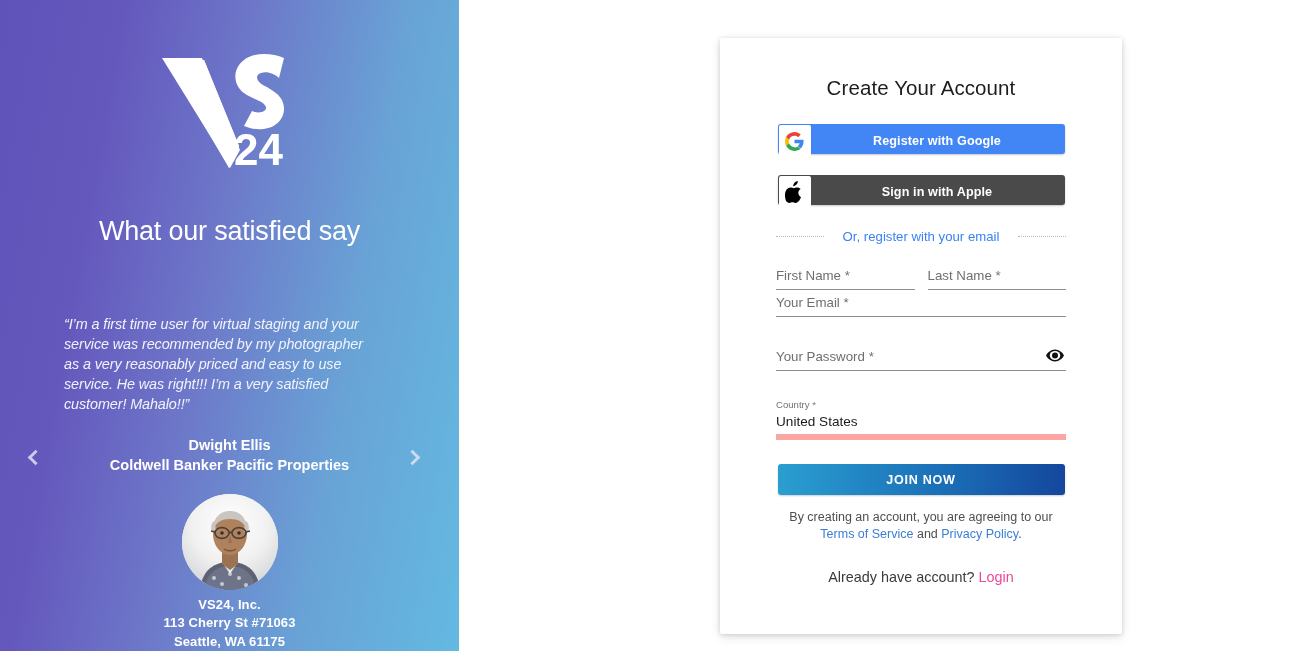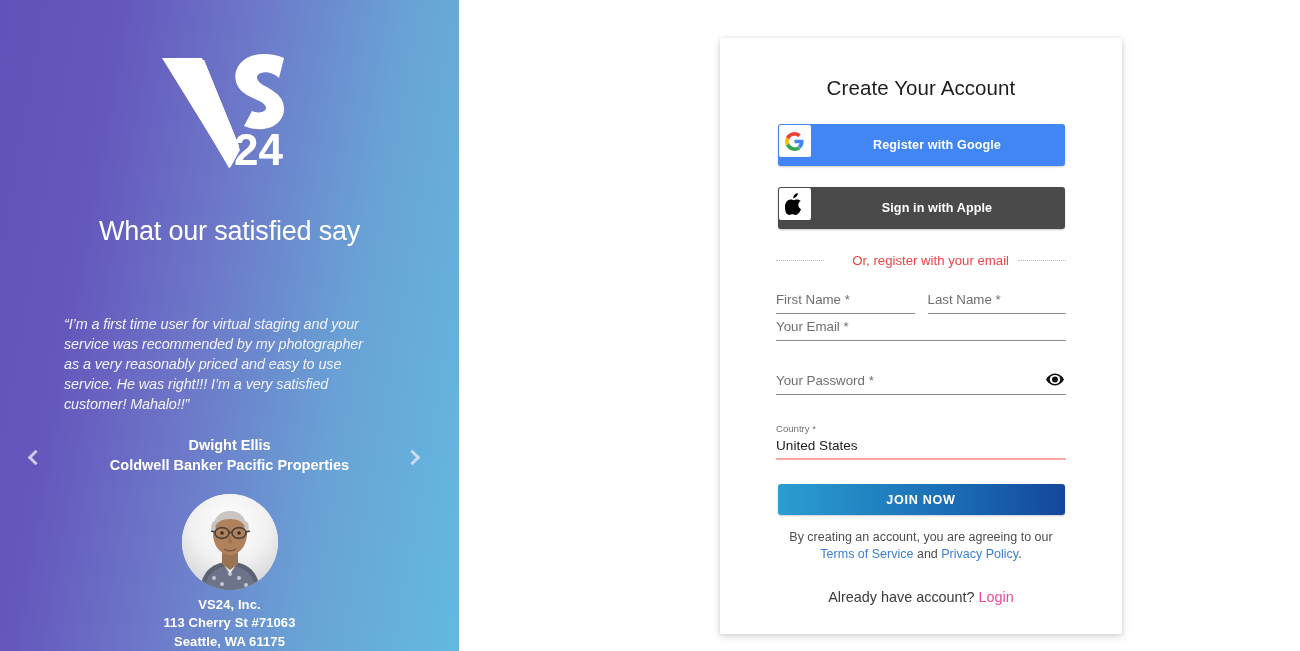--- a/index.html
+++ b/index.html
@@ -156,21 +156,21 @@
     font-weight: 400;
     color: #1d1d1f;
     letter-spacing: 0.1px;
   }
 
   
   .social-btn {
     position: relative;
     display: block;
     width: 287px;
-    height: 42px;
+    height: 30px;
     margin: 12px auto;
     border: none;
     border-radius: 3px;
     cursor: pointer;
     font-family: "Liberation Sans", sans-serif;
     font-size: 12.6px;
     font-weight: 700;
     color: #ffffff;
     letter-spacing: 0.1px;
     box-shadow: 0 1px 2px rgba(0,0,0,0.22);
@@ -202,23 +202,23 @@
     margin-top: 24px;
   }
   .divider .dash {
     height: 0;
     border-top: 1.5px dotted #b9b9b9;
   }
   .divider .dash.l { width: 48px; }
   .divider .dash.r { width: 48px; }
   .divider .divider-text {
     flex: 1;
-    text-align: right;
+    text-align: center;
     white-space: nowrap;
-    color: #ef4444;
+    color: #3b82f6;
     font-size: 13.2px;
     font-weight: 400;
   }
 
   
   .field-row {
     display: flex;
     gap: 13px;
     margin-top: 19px;
   }
@@ -253,21 +253,21 @@
     cursor: pointer;
     display: flex;
     align-items: center;
     justify-content: center;
     padding: 0;
   }
 
   .country-field {
     position: relative;
     margin-top: 27px;
-    border-bottom: 2px solid #fca5a5;
+    border-bottom: 6px solid #fca5a5;
     padding-bottom: 2px;
     cursor: pointer;
   }
   .country-label {
     font-size: 9.6px;
     color: #737373;
     line-height: 13px;
   }
   .country-value {
     font-size: 13.6px;

